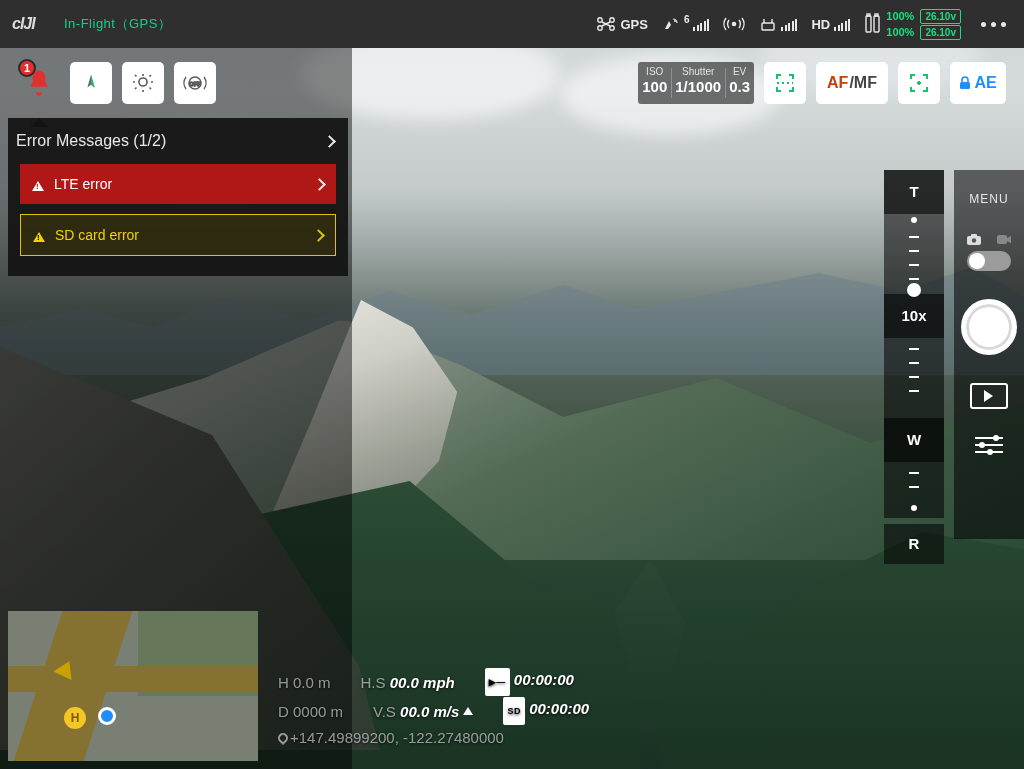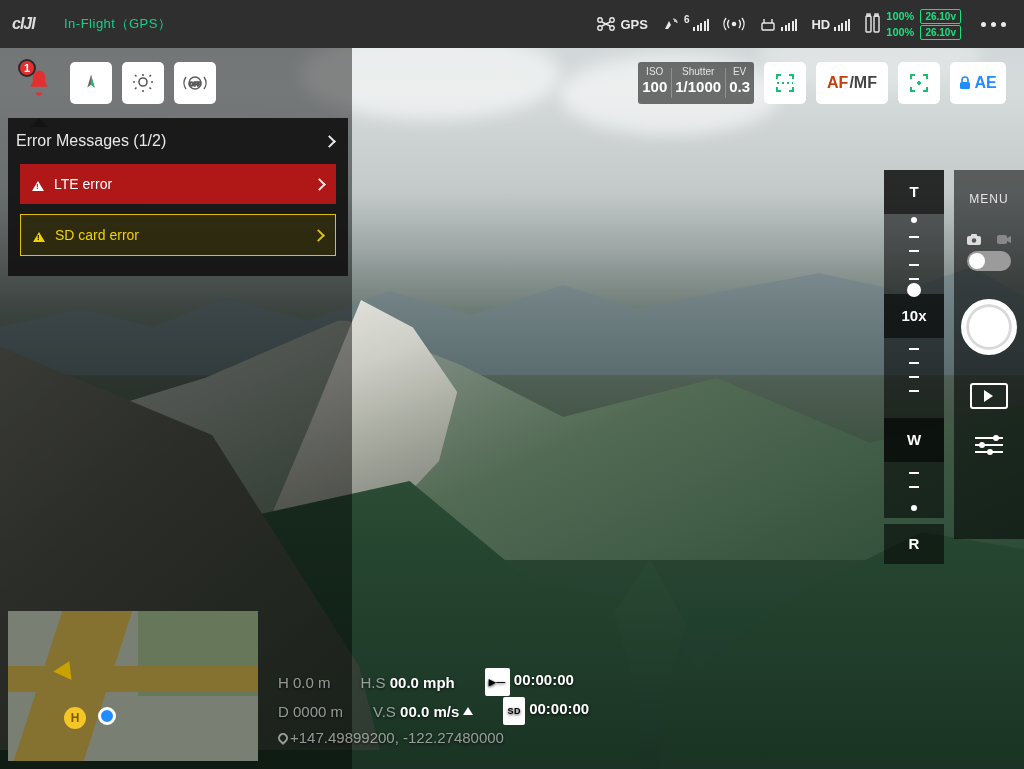--- a/index.html
+++ b/index.html
@@ -143,21 +143,21 @@
   .ztrack .tick{position:absolute;left:50%;width:10px;height:2px;background:#fff;transform:translateX(-50%);}
   .ztrack .dot{position:absolute;left:50%;width:6px;height:6px;border-radius:50%;background:#fff;transform:translate(-50%,-50%);}
   .ztrack .handle{position:absolute;left:50%;width:14px;height:14px;border-radius:50%;background:#fff;transform:translate(-50%,-50%);}
   .zR{margin-top:6px;height:40px;line-height:40px;width:100%;text-align:center;background:rgba(0,0,0,.55);font-size:15px;font-weight:600;color:#fff;}
 
   
   .telemetry{position:absolute;left:270px;bottom:18px;color:#fff;z-index:40;
     text-shadow:0 1px 3px rgba(0,0,0,.8);font-size:15px;line-height:26px;}
   .telemetry .row{display:flex;align-items:flex-end;gap:30px;margin-left:8px;}
   .telemetry .dim{color:rgba(255,255,255,.55);}
-  .telemetry b{font-weight:700;}
+  .telemetry b{font-weight:700;font-style:italic;}
   .chip{display:inline-flex;align-items:center;justify-content:center;
     background:#fff;color:#000;font-size:9px;font-weight:800;border-radius:2px;
     padding:1px 4px;min-width:20px;letter-spacing:.5px;}
   .pin-ico{display:inline-block;width:10px;height:10px;border:2px solid rgba(255,255,255,.55);border-radius:50% 50% 50% 0;transform:rotate(-45deg);margin-right:2px;}
   .up-arrow{display:inline-block;width:0;height:0;border:5px solid transparent;border-bottom:8px solid #fff;position:relative;top:-2px;}
 
   
   .minimap{position:absolute;left:8px;bottom:8px;width:250px;height:150px;z-index:42;
     background:#dfe7d3;overflow:hidden;}
   .minimap::after{content:"";position:absolute;inset:0;background:rgba(0,0,0,.45);}

